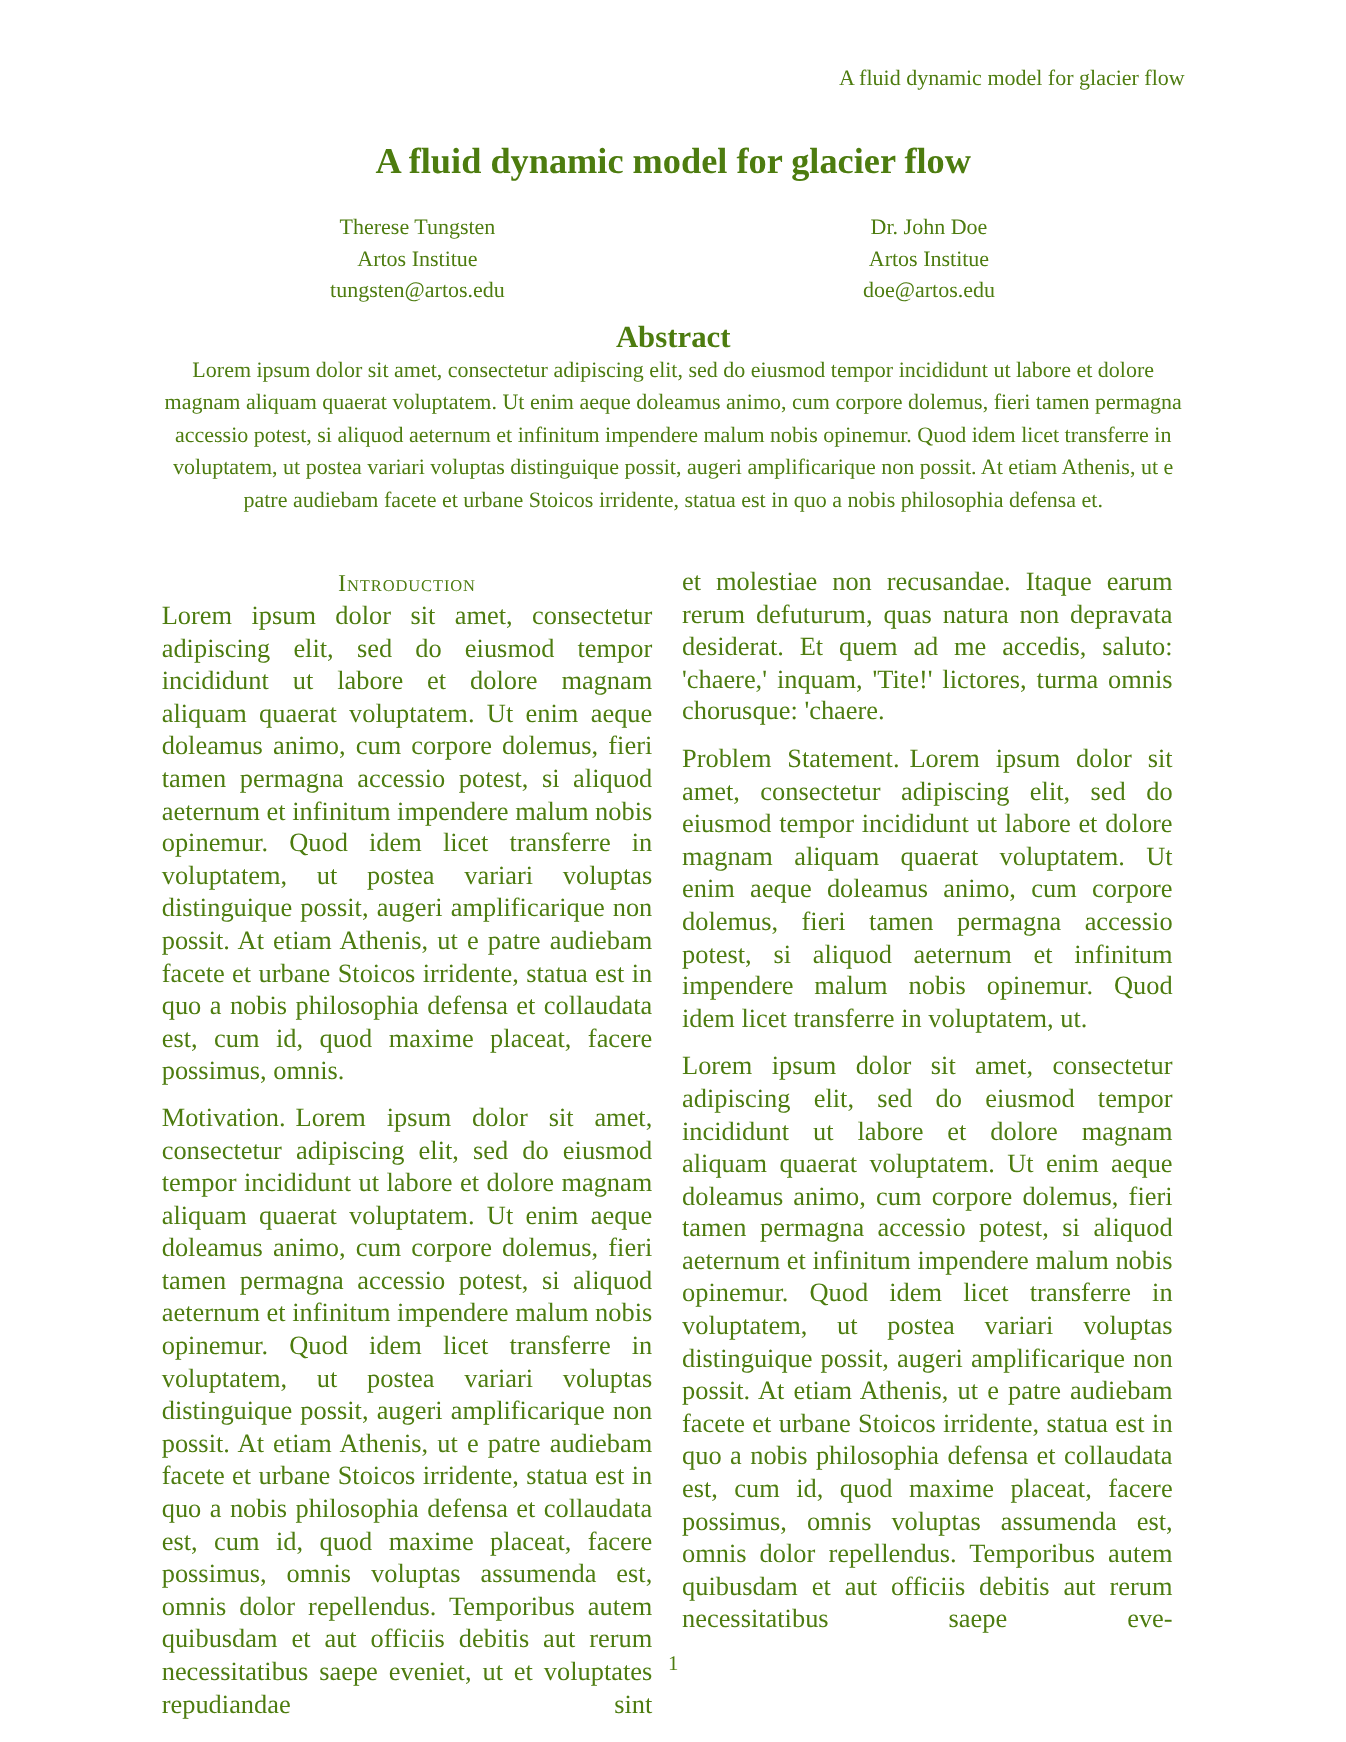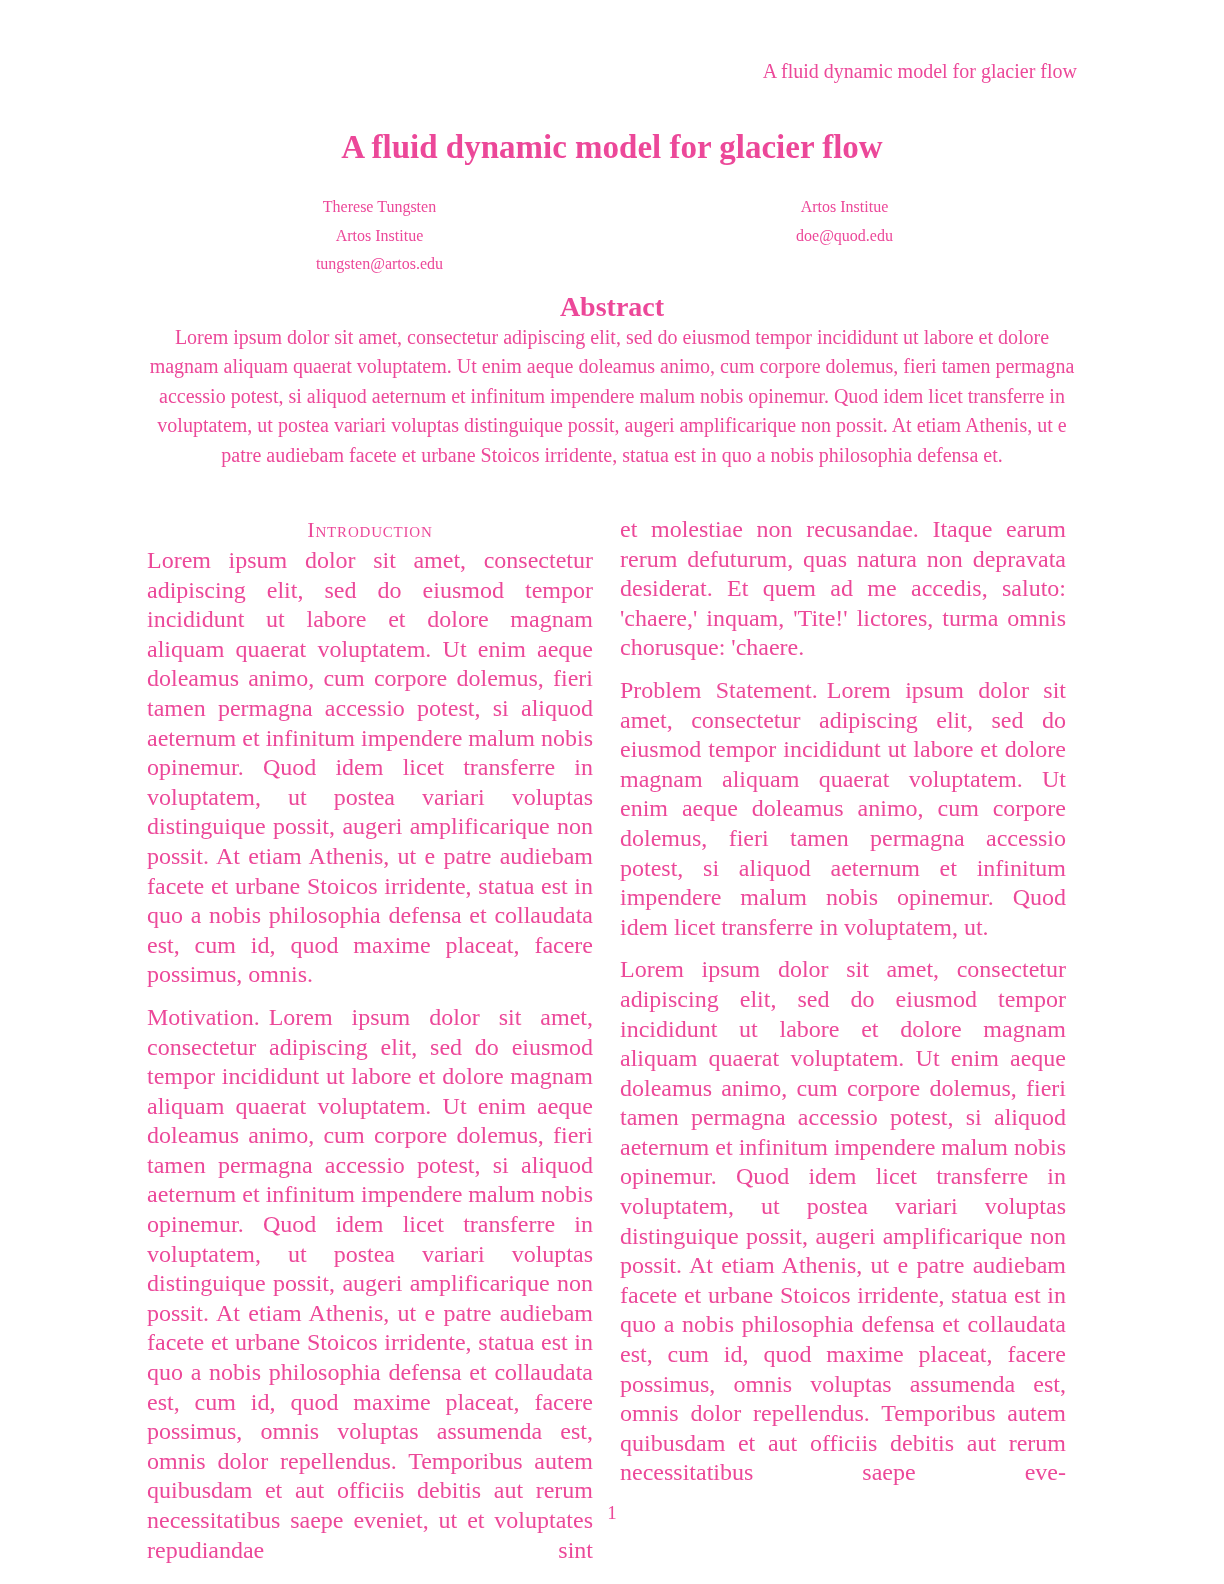--- a/index.html
+++ b/index.html
@@ -2,21 +2,21 @@
 <html lang="en"><head>
 <meta charset="utf-8">
 <style>
   html, body { margin: 0; padding: 0; background: #e8e8e8; }
   .page {
     position: relative;
     width: 1224px;
     height: 1584px;
     margin: 0 auto;
     background: #ffffff;
-    color: #ec4899;
+    color: #4d7c0f;
     font-family: "Liberation Serif", "DejaVu Serif", serif;
     overflow: hidden;
   }
   .running-head {
     position: absolute;
     top: 59px;
     right: 147px;
     font-size: 20px;
     line-height: 24px;
     white-space: nowrap;
@@ -30,21 +30,21 @@
     font-weight: 700;
   }
   .authors {
     display: flex;
     margin-top: 26px;
     padding: 0 147px;
   }
   .author {
     flex: 1;
     text-align: center;
-    font-size: 16px;
+    font-size: 20px;
     line-height: 28.5px;
   }
   .abstract-heading {
     margin-top: 15px;
     text-align: center;
     font-size: 28px;
     font-weight: 700;
     line-height: 26px;
   }
   .abstract-body {
@@ -101,22 +101,23 @@
 
   <h1 class="paper-title">A fluid dynamic model for glacier flow</h1>
 
   <div class="authors">
     <div class="author">
       <div>Therese Tungsten</div>
       <div>Artos Institue</div>
       <div>tungsten@artos.edu</div>
     </div>
     <div class="author">
+      <div>Dr. John Doe</div>
       <div>Artos Institue</div>
-      <div>doe@quod.edu</div>
+      <div>doe@artos.edu</div>
     </div>
   </div>
 
   <div class="abstract-heading">Abstract</div>
 
   <div class="abstract-body">Lorem ipsum dolor sit amet, consectetur adipiscing elit, sed do eiusmod tempor incididunt ut labore et dolore magnam aliquam quaerat voluptatem. Ut enim aeque doleamus animo, cum corpore dolemus, fieri tamen permagna accessio potest, si aliquod aeternum et infinitum impendere malum nobis opinemur. Quod idem licet transferre in voluptatem, ut postea variari voluptas distinguique possit, augeri amplificarique non possit. At etiam Athenis, ut e patre audiebam facete et urbane Stoicos irridente, statua est in quo a nobis philosophia defensa et.</div>
 
   <div class="columns">
 
     <div class="col">

